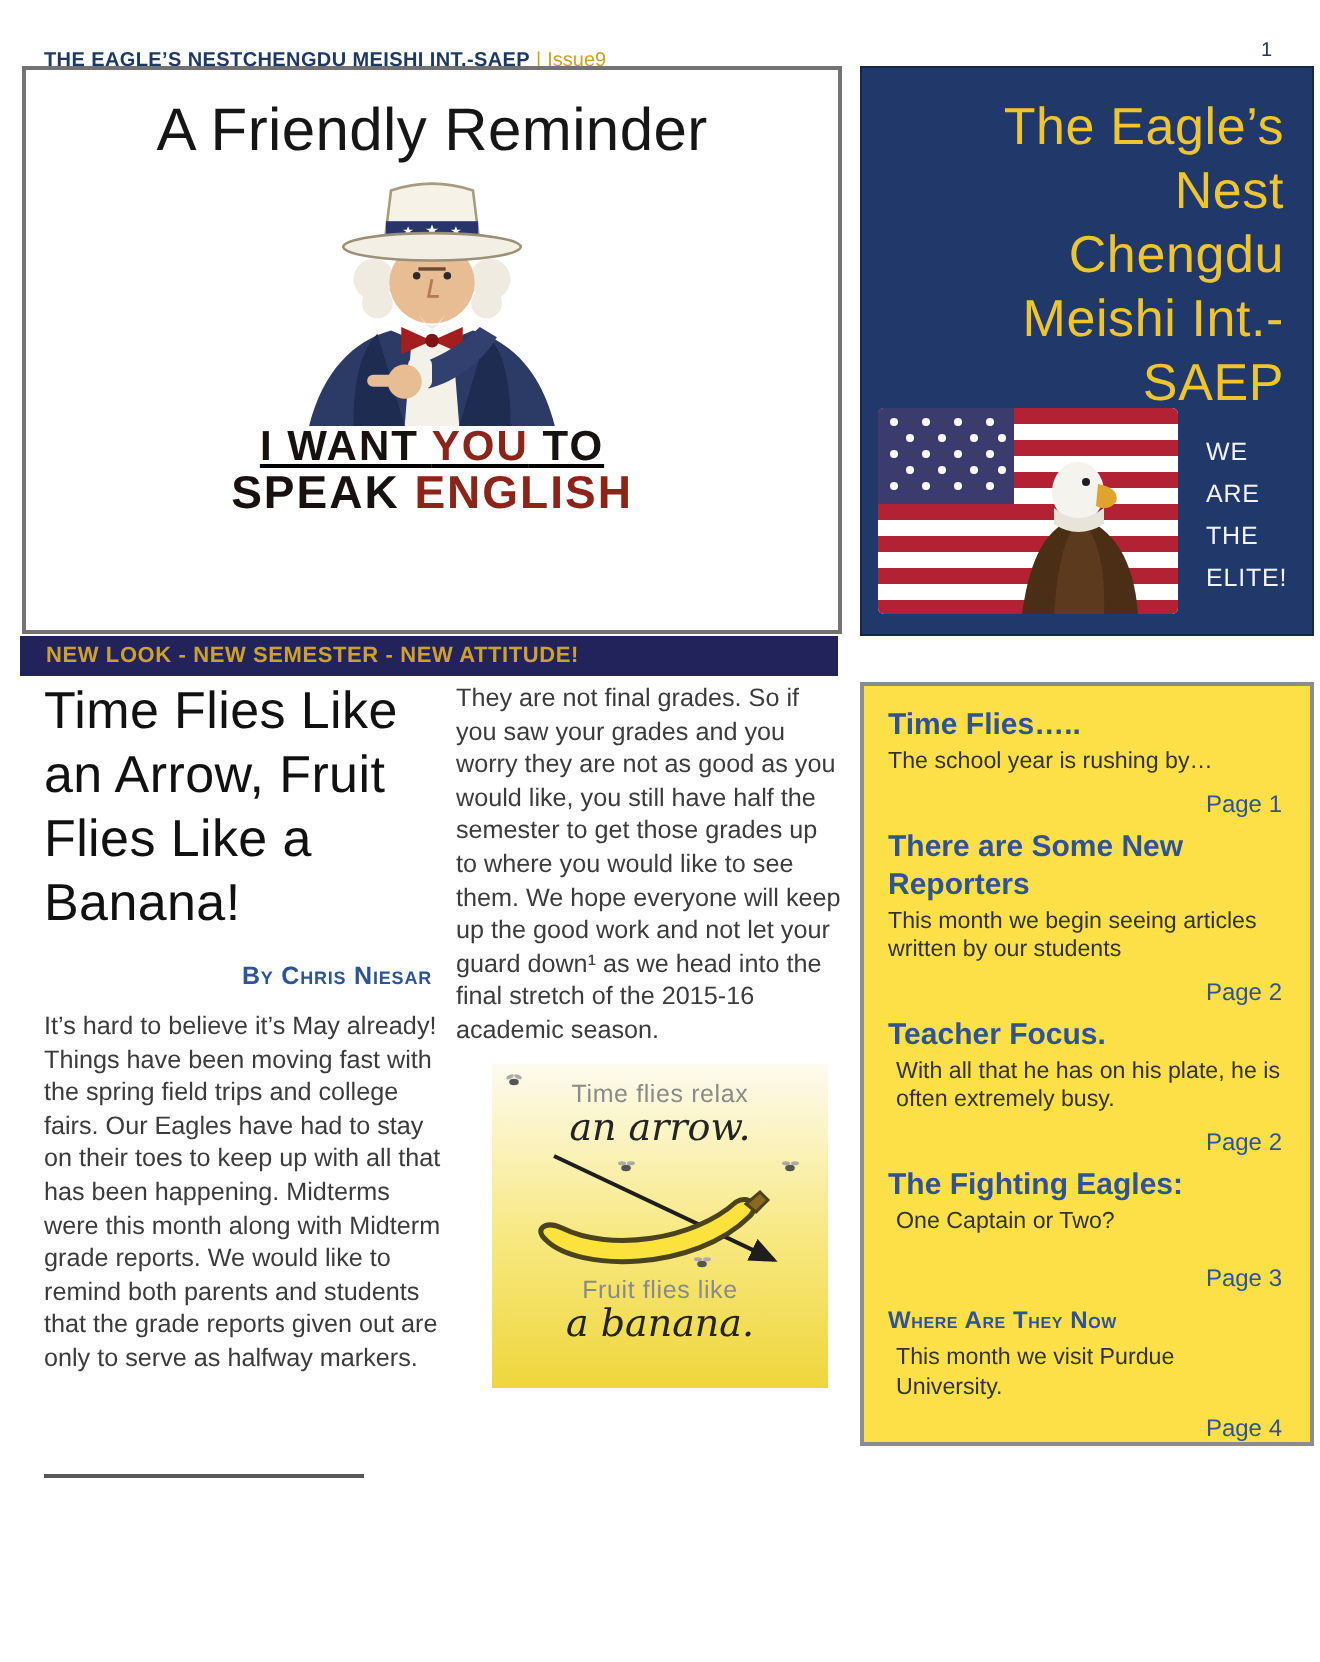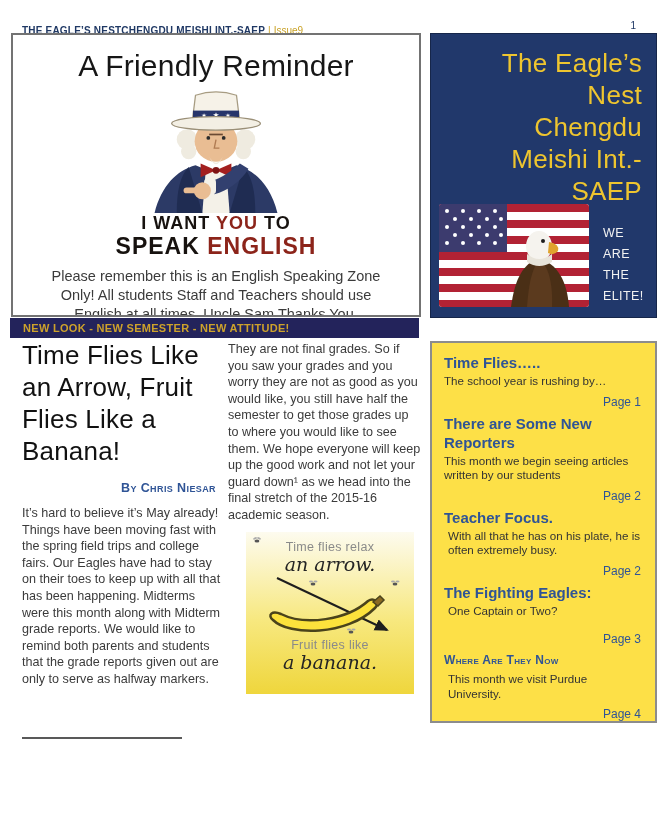--- a/index.html
+++ b/index.html
@@ -16,37 +16,37 @@
   .hdr-issue { font-size:10px; color:#C9A227; }
   .hdr-page  { position:absolute; right:0; top:0; font-size:10px; color:#1F3864; }
 
   
   .reminder-box {
     position:absolute; left:11px; top:33px; width:410px; height:284px;
     border:2px solid #737373; background:#fff; text-align:center; overflow:hidden;
   }
   .reminder-title { font-size:30px; font-weight:normal; color:#161616; margin-top:14px; letter-spacing:.2px; }
   .sam-img { width:168px; height:128px; margin:2px auto 0; }
-  .poster-l1 { font-size:18px; font-weight:bold; letter-spacing:1px; line-height:21px; }
+  .poster-l1 { font-size:21px; font-weight:bold; letter-spacing:1px; line-height:21px;text-decoration:underline; }
   .poster-l2 { font-size:23px; font-weight:bold; letter-spacing:1px; line-height:25px; }
   .ink { color:#17120F; }
   .red { color:#8C241A; }
   .reminder-body {
     margin:8px auto 0; width:330px; font-size:14.5px; line-height:19px; color:#3B3B3B;
   }
 
   
   .masthead {
     position:absolute; left:430px; top:33px; width:227px; height:285px;
     background:#21386B; border:1px solid #16264A; overflow:hidden;
   }
   .mast-title { margin:13px 14px 0 10px; text-align:right; color:#EEC52F;
     font-size:26px; line-height:32px; font-weight:normal; letter-spacing:.3px; }
   .mast-title span { display:block; }
-  .mast-row { position:absolute; left:8px; bottom:10px; right:20px; display:flex; align-items:flex-end; }
+  .mast-row { position:absolute; left:8px; bottom:10px; right:20px; display:flex; align-items:flex-start; }
   .flag-img { width:150px; height:103px; border-radius:3px; overflow:hidden; flex:0 0 auto; }
   .tagline { width:52px; margin-left:14px; margin-top:12px; color:#F2F2F2;
     font-size:12.5px; line-height:21px; letter-spacing:.4px; }
 
   
   .banner-left {
     position:absolute; left:10px; top:318px; width:409px; height:20px;
     background:#23235B; color:#CDA22B; font-size:11px; font-weight:bold;
     line-height:20px; padding-left:13px; letter-spacing:.3px;
   }
@@ -143,21 +143,20 @@
         <path d="M128,98 C120,112 104,124 88,128 L82,114 C98,108 110,100 118,92 Z" fill="#32406F"></path>
         <rect x="76" y="110" width="14" height="18" rx="4" fill="#F4F1E8"></rect>
         <circle cx="74" cy="124" r="10" fill="#E9BD93"></circle>
         <rect x="52" y="120" width="24" height="7" rx="3.5" fill="#E9BD93"></rect>
       </svg>
     </div>
 
     <div class="poster-l1"><span class="ink">I WANT </span><span class="red">YOU</span><span class="ink"> TO</span></div>
     <div class="poster-l2"><span class="ink">SPEAK </span><span class="red">ENGLISH</span></div>
 
-    <p class="reminder-body">Please remember this is an English Speaking Zone Only! All students Staff and Teachers should use English at all times. Uncle Sam Thanks You.</p>
   </section>
 
   <aside class="masthead">
     <h2 class="mast-title">
       <span>The Eagle’s</span>
       <span>Nest</span>
       <span>Chengdu</span>
       <span>Meishi Int.-</span>
       <span>SAEP</span>
     </h2>

